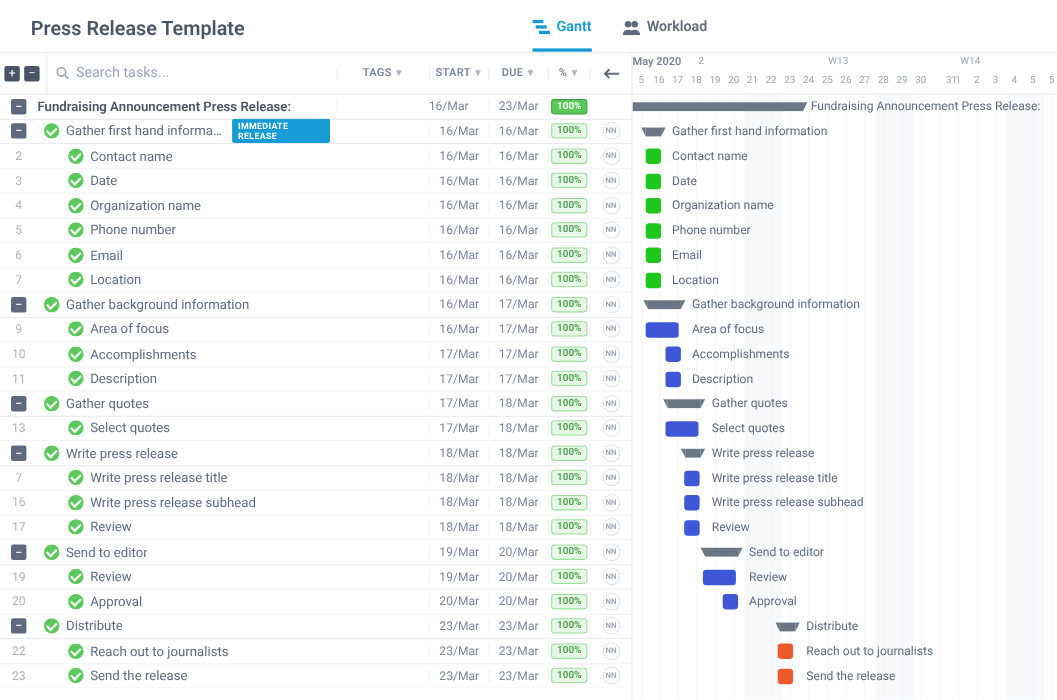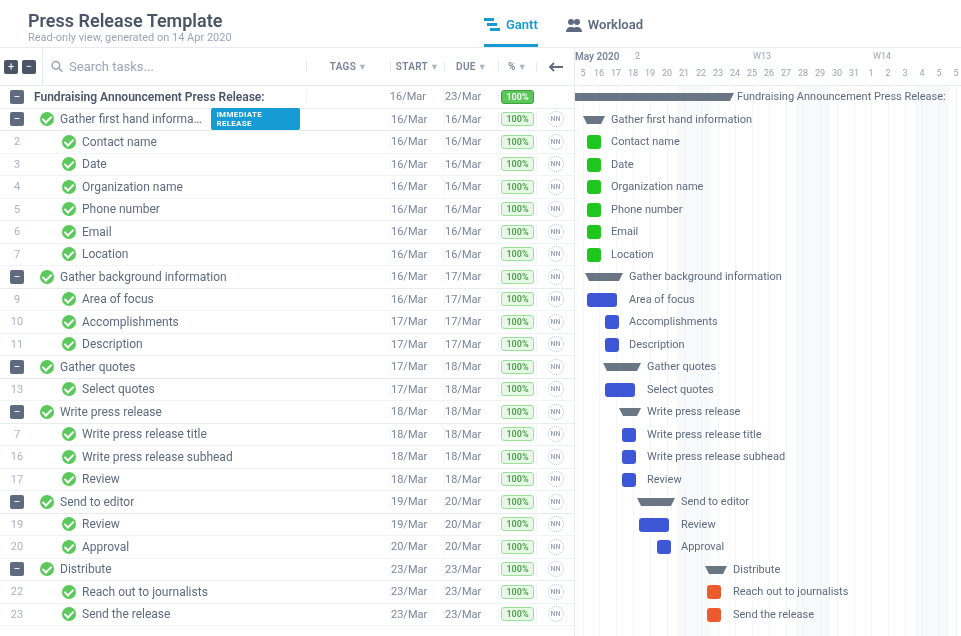--- a/index.html
+++ b/index.html
@@ -32,21 +32,21 @@
 .row.group{border-bottom:1px solid #e8ebef}
 .cell-num{width:34px;text-align:center;color:#aab3c0;font-size:11px}
 .coll-btn{width:14px;height:14px;border-radius:2px;background:#5e6b7f;color:#fff;display:inline-flex;align-items:center;justify-content:center;font-size:12px;line-height:1;cursor:pointer;margin:0 auto}
 .cell-name{flex:1;display:flex;align-items:center;gap:6px;padding-right:6px;overflow:hidden}
 .check{width:14px;height:14px;border-radius:50%;background:#5ac85a;flex-shrink:0;position:relative}
 .check::after{content:'';position:absolute;left:4px;top:2px;width:4px;height:7px;border:solid #fff;border-width:0 2px 2px 0;transform:rotate(45deg)}
 .task-label{color:#5e6b7f;white-space:nowrap;overflow:hidden;text-overflow:ellipsis}
 .row.top .task-label{font-weight:600;color:#4a5568}
 .tag-pill{background:#169bd5;color:#fff;font-size:8px;font-weight:700;padding:2px 5px;border-radius:2px;letter-spacing:.3px}
 .cell-tags{width:84px;border-left:1px solid #f1f3f6;display:flex;align-items:center;justify-content:center}
-.cell-dt{width:54px;border-left:1px solid #f1f3f6;color:#7a8599;font-size:11px}
+.cell-dt{width:54px;border-left:1px solid #f1f3f6;text-align:center;color:#7a8599;font-size:11px}
 .cell-pct{width:38px;border-left:1px solid #f1f3f6;display:flex;align-items:center;justify-content:center}
 .pct-pill{font-size:9px;font-weight:600;padding:1px 4px;border-radius:3px;border:1px solid}
 .pct-pill.sat{background:#59c859;border-color:#3fa03f;color:#fff}
 .pct-pill.lt{background:#e7f8e7;border-color:#9adf9a;color:#4ca04c}
 .cell-av{width:38px;border-left:1px solid #f1f3f6;display:flex;align-items:flex-start;justify-content:center}
 .av{width:16px;height:16px;border-radius:50%;border:1px dotted #b6c0cf;color:#9aa5b5;font-size:7px;font-weight:600;display:flex;align-items:center;justify-content:center}
 .indent1{padding-left:6px}
 .indent2{padding-left:28px}
 .right{flex:1;position:relative;overflow:hidden}
 .tl-head{height:38px;border-bottom:1px solid #e8ebef;position:relative;font-size:9px;color:#9aa5b5}
@@ -66,21 +66,20 @@
 .g-blue{background:#3d57d6}
 .g-orange{background:#ed5a2e}
 .g-lbl{position:absolute;font-size:11px;color:#5e6b7f;white-space:nowrap;top:4px}
 </style>
 </head>
 <body>
 
 <div class="header">
   <div class="title-block">
     <div class="title">Press Release Template</div>
-    <div class="subtitle">Read-only view, generated on 14 Apr 2020</div>
   </div>
   <div class="view-tabs">
     <div class="view-tab active">
       <svg class="ic" viewBox="0 0 16 14">
           <rect x="0" y="0" width="10" height="3" fill="#169bd5"></rect>
           <rect x="3" y="5" width="10" height="3" fill="#169bd5"></rect>
           <rect x="6" y="10" width="10" height="3" fill="#169bd5"></rect>
         </svg>
       <span>Gantt</span>
     </div>
@@ -534,21 +533,21 @@
         <div class="day-lbl" style="left: 101px;">21</div>
         <div class="day-lbl" style="left: 118px;">22</div>
         <div class="day-lbl" style="left: 135px;">23</div>
         <div class="day-lbl" style="left: 152px;">24</div>
         <div class="day-lbl" style="left: 169px;">25</div>
         <div class="day-lbl" style="left: 186px;">26</div>
         <div class="day-lbl" style="left: 203px;">27</div>
         <div class="day-lbl" style="left: 220px;">28</div>
         <div class="day-lbl" style="left: 237px;">29</div>
         <div class="day-lbl" style="left: 254px;">30</div>
-        <div class="day-lbl" style="left: 271px;">31</div>
+        <div class="day-lbl" style="left: 282px;">31</div>
         <div class="day-lbl" style="left: 288px;">1</div>
         <div class="day-lbl" style="left: 305px;">2</div>
         <div class="day-lbl" style="left: 322px;">3</div>
         <div class="day-lbl" style="left: 339px;">4</div>
         <div class="day-lbl" style="left: 356px;">5</div>
         <div class="day-lbl" style="left: 373px;">5</div>
       </div>
     <div class="tl-body" id="tlbody">
         <div class="vline" style="left: 8px;"></div>
         <div class="vline" style="left: 24px;"></div>

